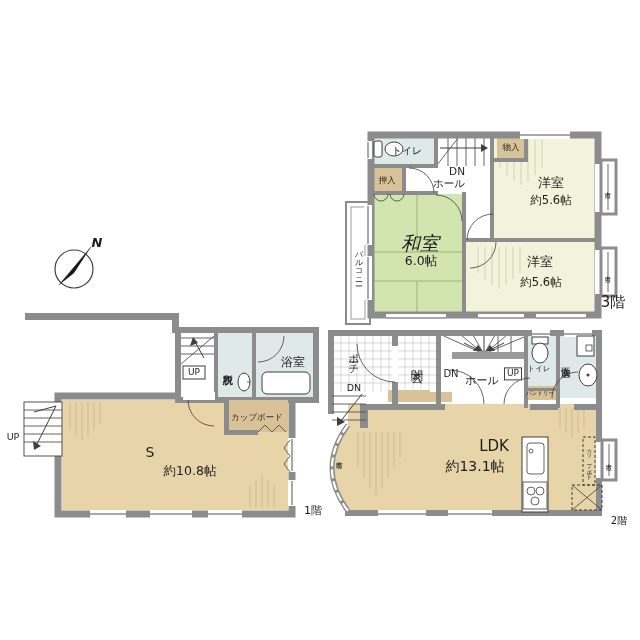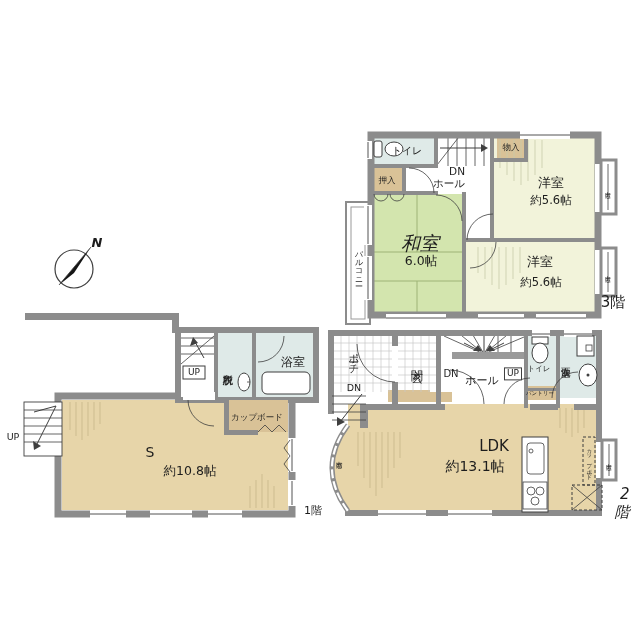--- a/index.html
+++ b/index.html
@@ -314,21 +314,21 @@
 <div class="lbl" style="left:482px;top:381px;font-size:11px;">ホール</div>
 <div class="lbl" style="left:513px;top:374px;font-size:9px;border:1px solid #3f3f3f;background:#fff;padding:0 2px;line-height:1.25;">UP</div>
 <div class="lbl" style="left:539px;top:369px;font-size:7.5px;">トイレ</div>
 <div class="lbl v" style="left:566px;top:360px;font-size:9.5px;">洗面室</div>
 <div class="lbl" style="left:540px;top:393px;font-size:5.5px;">パントリー</div>
 <div class="lbl" style="left:474px;top:447px;font-size:15px;margin-left:20px;">LDK</div>
 <div class="lbl" style="left:475px;top:466px;font-size:14px;">約13.1帖</div>
 <div class="lbl v" style="left:589px;top:461px;font-size:5.5px;">カップボード</div>
 <div class="lbl v" style="left:609px;top:459px;font-size:6px;">出窓</div>
 <div class="lbl v" style="left:339px;top:456px;font-size:6.5px;">出窓</div>
-<div class="lbl" style="left:619px;top:504px;font-size:15px;font-style:italic;">2階</div>
+<div class="lbl" style="left:619px;top:521px;font-size:10px;">2階</div>
 
 <div class="lbl" style="left:194px;top:372px;font-size:9px;">UP</div>
 <div class="lbl v" style="left:228px;top:366px;font-size:10.5px;">脱衣所</div>
 <div class="lbl" style="left:293px;top:362px;font-size:12px;">浴室</div>
 <div class="lbl" style="left:257px;top:417px;font-size:8.5px;">カップボード</div>
 <div class="lbl" style="left:150px;top:452px;font-size:14px;">S</div>
 <div class="lbl" style="left:150px;top:471px;font-size:12.5px;margin-left:40px;">約10.8帖</div>
 <div class="lbl" style="left:13px;top:437px;font-size:9.5px;">UP</div>
 <div class="lbl" style="left:313px;top:511px;font-size:11px;">1階</div>
 

